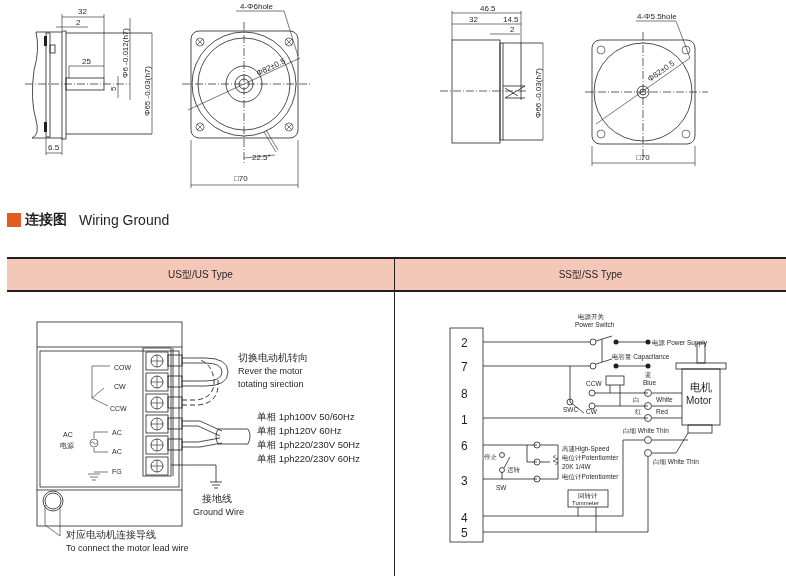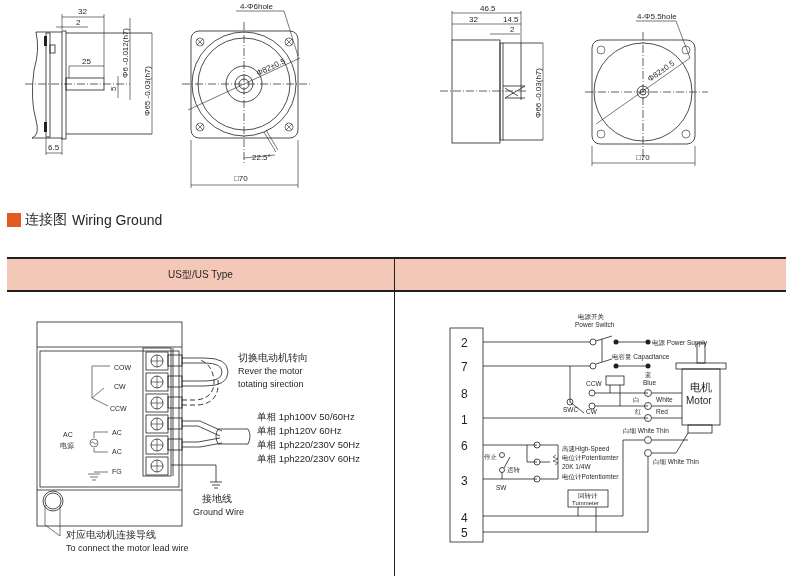--- a/index.html
+++ b/index.html
@@ -7,21 +7,21 @@
          font-family:"Liberation Sans", sans-serif; color:#231f20; }
   svg { position:absolute; left:0; top:0; }
   .dim { font-family:"Liberation Sans", sans-serif; font-size:8px; fill:#231f20; }
   .lbl { font-family:"Liberation Sans", sans-serif; fill:#231f20; }
   .ln { stroke:#231f20; stroke-width:0.8; fill:none; }
   .thin { stroke:#231f20; stroke-width:0.6; fill:none; }
   .center { stroke:#231f20; stroke-width:0.7; stroke-dasharray:8 2 1 2; fill:none; }
   .dash { stroke:#231f20; stroke-width:0.9; stroke-dasharray:5 3; fill:none; }
   .section-title { position:absolute; left:7px; top:211px; font-size:14px; display:flex; align-items:center; }
   .section-title .sq { width:14px; height:14px; background:#e25c22; margin-right:4px; }
-  .section-title .zh { font-weight:normal; margin-right:5px; }
+  .section-title .zh { font-weight:bold; margin-right:12px; }
   .table-head { position:absolute; left:7px; top:257px; width:779px; height:31px;
                 background:#f4c8b8; border-top:2px solid #231f20; border-bottom:2px solid #231f20; display:flex; }
   .table-head div { flex:1; display:flex; align-items:center; justify-content:center;
                     font-size:10px; font-family:"Liberation Sans Narrow","Liberation Sans", sans-serif; }
   .table-head .left { border-right:1px solid #231f20; width:387px; flex:none; }
   .vsep { position:absolute; left:394px; top:289px; width:1px; height:287px; background:#231f20; }
 </style>
 </head>
 <body>
 
@@ -315,14 +315,15 @@
 </svg>
 
 <div class="section-title">
   <span class="sq"></span>
   <span class="zh">连接图</span>
   <span>Wiring Ground</span>
 </div>
 
 <div class="table-head">
   <div class="left">US型/US Type</div>
+  <div>SS型/SS Type</div>
 </div>
 <div class="vsep"></div>
 
 </body></html>

